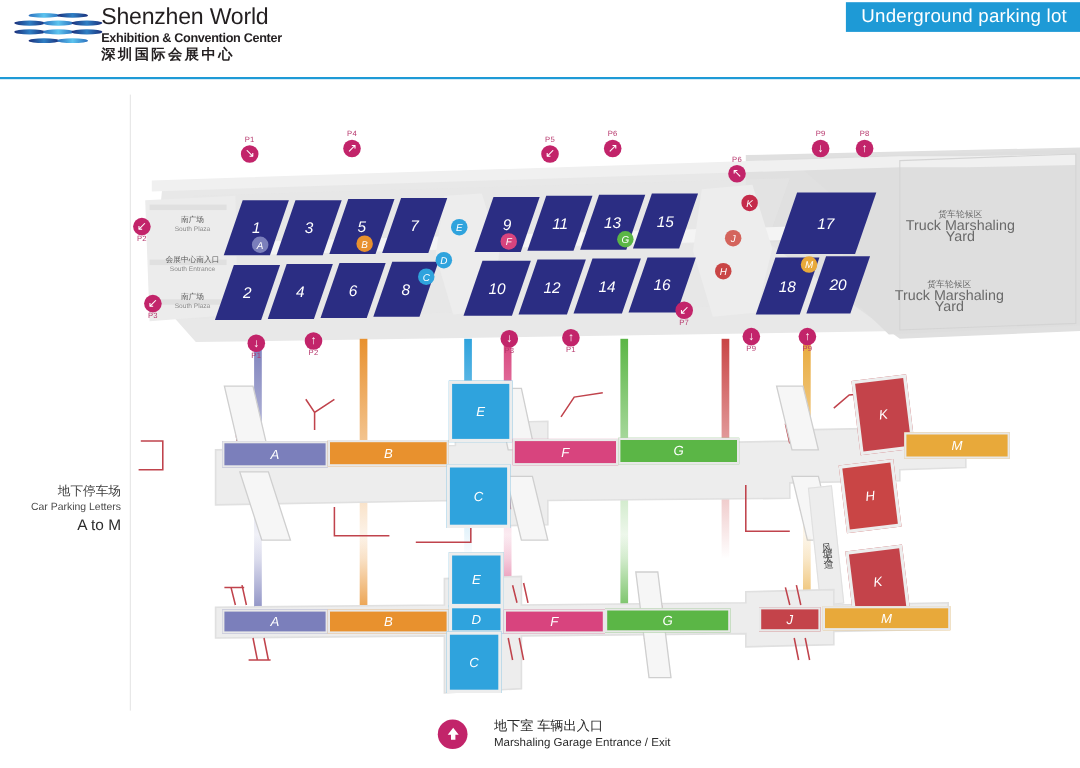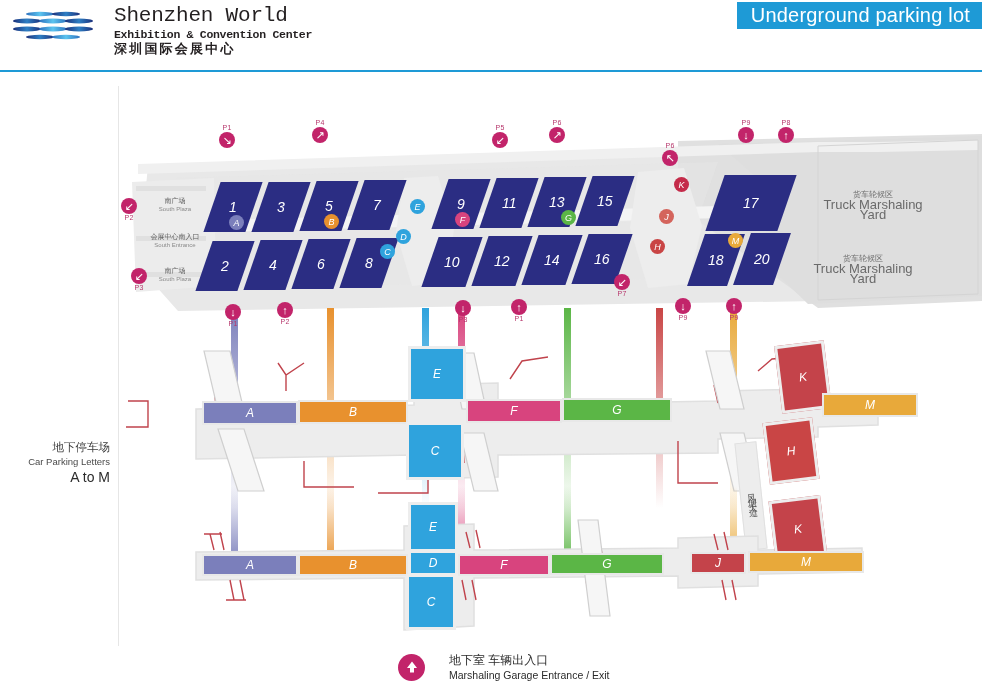--- a/index.html
+++ b/index.html
@@ -7,29 +7,29 @@
     width:982px; height:698px;
     background:#ffffff;
     font-family:"Liberation Sans","DejaVu Sans",sans-serif;
     overflow:hidden;
   }
   #page { position:relative; width:982px; height:698px; }
 
   
   #header { position:absolute; left:0; top:0; width:982px; height:72px; }
   #logo-mark { position:absolute; left:10px; top:8px; width:86px; height:40px; }
-  #logo-text { position:absolute; left:114px; top:4px;font-family:Liberation Mono, monospace; }
+  #logo-text { position:absolute; left:92px; top:4px; }
   .brand-en { font-size:21px; font-weight:400; color:#231f20; letter-spacing:-0.2px; line-height:24px; }
   .brand-sub { font-size:11.5px; font-weight:600; color:#231f20; letter-spacing:-0.3px; line-height:14px; }
   .brand-cn { font-size:13px; font-weight:700; color:#231f20; letter-spacing:2.2px; line-height:15px; }
 
   #title-block { position:absolute; right:0; top:2px; text-align:right; }
   #title-en {
     display:inline-block; background:#1e9ad6; color:#ffffff;
-    font-size:20px; font-weight:400; letter-spacing:0.2px;
+    font-size:17px; font-weight:400; letter-spacing:0.2px;
     padding:3px 12px 4px 14px; line-height:20px;
   }
   #title-cn {
     color:#1e9ad6; font-size:19px; font-weight:400; letter-spacing:1px;
     padding:3px 6px 0 0; line-height:26px;
   }
   #header-rule { position:absolute; left:0; top:70px; width:982px; height:2px; background:#1e9ad6; }
 
   
   .side-label { position:absolute; text-align:right; width:110px; color:#3c3c3c; }

